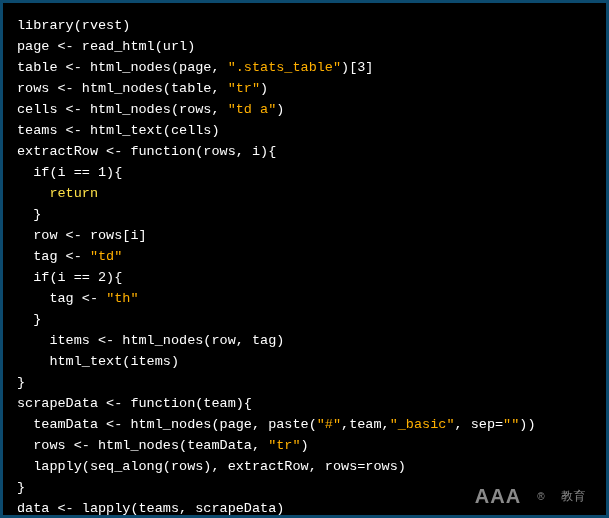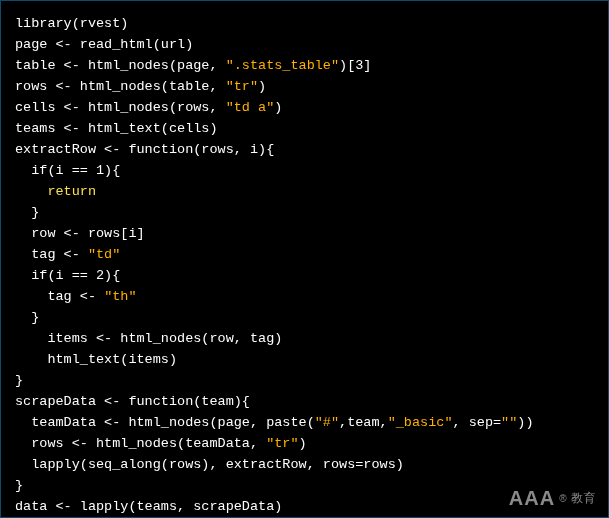--- a/index.html
+++ b/index.html
@@ -15,36 +15,36 @@
     width: 609px;
     height: 518px;
     background: #000000;
     padding: 12px 14px;
     font-family: Consolas, "Courier New", monospace;
     font-size: 13.5px;
     line-height: 21px;
     white-space: pre;
     color: #ffffff;
     position: relative;
-    border: 1px solid #0c4a6e;
+    border: 3px solid #0c4a6e;
   }
   .tok-default { color: #ffffff; }
   .tok-keyword { color: #fde047; } 
   .tok-string  { color: #ffb000; } 
   .watermark {
     position: absolute;
-    right: 12px;
+    right: 20px;
     bottom: 8px;
     font-family: Arial, sans-serif;
     color: #8a8a8a;
     font-size: 11px;
     letter-spacing: 0.5px;
     display: flex;
     align-items: flex-end;
-    gap: 4px;
+    gap: 16px;
   }
   .watermark .big {
     font-size: 20px;
     font-weight: bold;
     letter-spacing: 1px;
   }
   .watermark .reg {
     font-size: 10px;
     vertical-align: super;
   }

